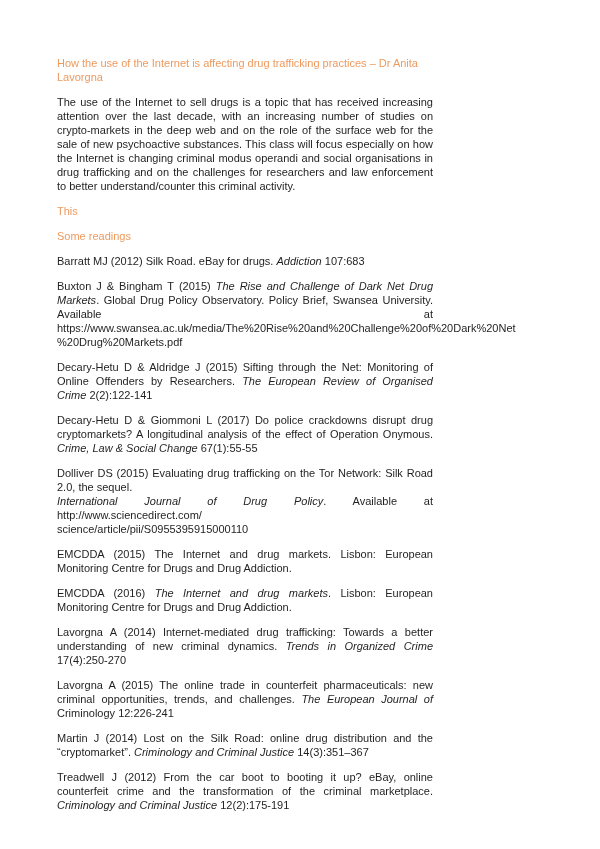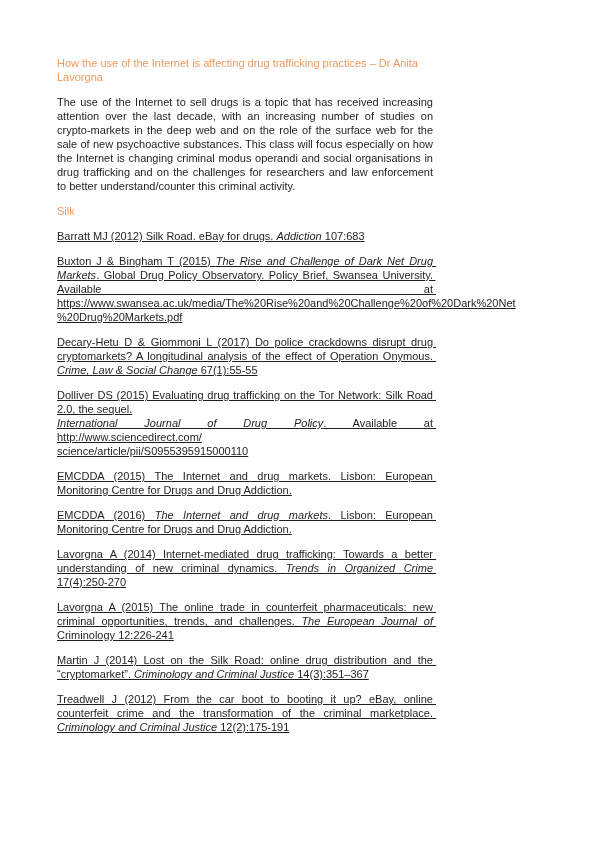--- a/index.html
+++ b/index.html
@@ -32,38 +32,39 @@
   .heading {
     color: var(--heading, #ED9A5F);
     text-align: left;
     font-weight: normal;
   }
   em {
     font-style: italic;
   }
   .reference span, .reference em {
     white-space: pre-wrap;
-    text-decoration: underline;
   }
 </style>
 </head>
 <body>
 
 <div class="page">
   <p class="heading">How the use of the Internet is affecting drug trafficking practices – Dr Anita Lavorgna</p>
 
   <p class="body-para">The use of the Internet to sell drugs is a topic that has received increasing attention over the last decade, with an increasing number of studies on crypto-markets in the deep web and on the role of the surface web for the sale of new psychoactive substances. This class will focus especially on how the Internet is changing criminal modus operandi and social organisations in drug trafficking and on the challenges for researchers and law enforcement to better understand/counter this criminal activity.</p>
 
-  <p class="heading">Silk</p>
+  <p class="heading">This</p>
 
 
+  <p class="heading">Some readings</p>
 
   <div id="references">
       <p class="body-para reference"><span>Barratt MJ (2012) Silk Road. eBay for drugs. </span><em>Addiction</em><span> 107:683</span></p>
       <p class="body-para reference"><span>Buxton J &amp; Bingham T (2015) </span><em>The Rise and Challenge of Dark Net Drug Markets</em><span>. Global Drug Policy Observatory. Policy Brief, Swansea University. Available at </span><span>https://www.swansea.ac.uk/media/The%20Rise%20and%20Challenge%20of%20Dark%20Net</span><wbr><span>%20Drug%20Markets.pdf</span></p>
+      <p class="body-para reference"><span>Decary-Hetu D &amp; Aldridge J (2015) Sifting through the Net: Monitoring of Online Offenders by Researchers. </span><em>The European Review of Organised Crime</em><span> 2(2):122-141</span></p>
       <p class="body-para reference"><span>Decary-Hetu D &amp; Giommoni L (2017) Do police crackdowns disrupt drug cryptomarkets? A longitudinal analysis of the effect of Operation Onymous. </span><em>Crime, Law &amp; Social Change</em><span> 67(1):55-55</span></p>
       <p class="body-para reference"><span>Dolliver DS (2015) Evaluating drug trafficking on the Tor Network: Silk Road 2.0, the sequel.</span><br><em>International Journal of Drug Policy</em><span>. Available at http://www.sciencedirect.com/</span><br><span>science/article/pii/S0955395915000110</span></p>
       <p class="body-para reference"><span>EMCDDA (2015) The Internet and drug markets. Lisbon: European Monitoring Centre for Drugs and Drug Addiction.</span></p>
       <p class="body-para reference"><span>EMCDDA (2016) </span><em>The Internet and drug markets</em><span>. Lisbon: European Monitoring Centre for Drugs and Drug Addiction.</span><br></p>
       <p class="body-para reference"><span>Lavorgna A (2014) Internet-mediated drug trafficking: Towards a better understanding of new criminal dynamics. </span><em>Trends in Organized Crime</em><span> 17(4):250-270</span></p>
       <p class="body-para reference"><span>Lavorgna A (2015) The online trade in counterfeit pharmaceuticals: new criminal opportunities, trends, and challenges. </span><em>The European Journal of</em><span> Criminology 12:226-241</span></p>
       <p class="body-para reference"><span>Martin J (2014) Lost on the Silk Road: online drug distribution and the “cryptomarket”. </span><em>Criminology and Criminal Justice</em><span> 14(3):351–367</span></p>
       <p class="body-para reference"><span>Treadwell J (2012) From the car boot to booting it up? eBay, online counterfeit crime and the transformation of the criminal marketplace. </span><em>Criminology and Criminal Justice</em><span> 12(2):175-191</span></p>
     </div>
 </div>

